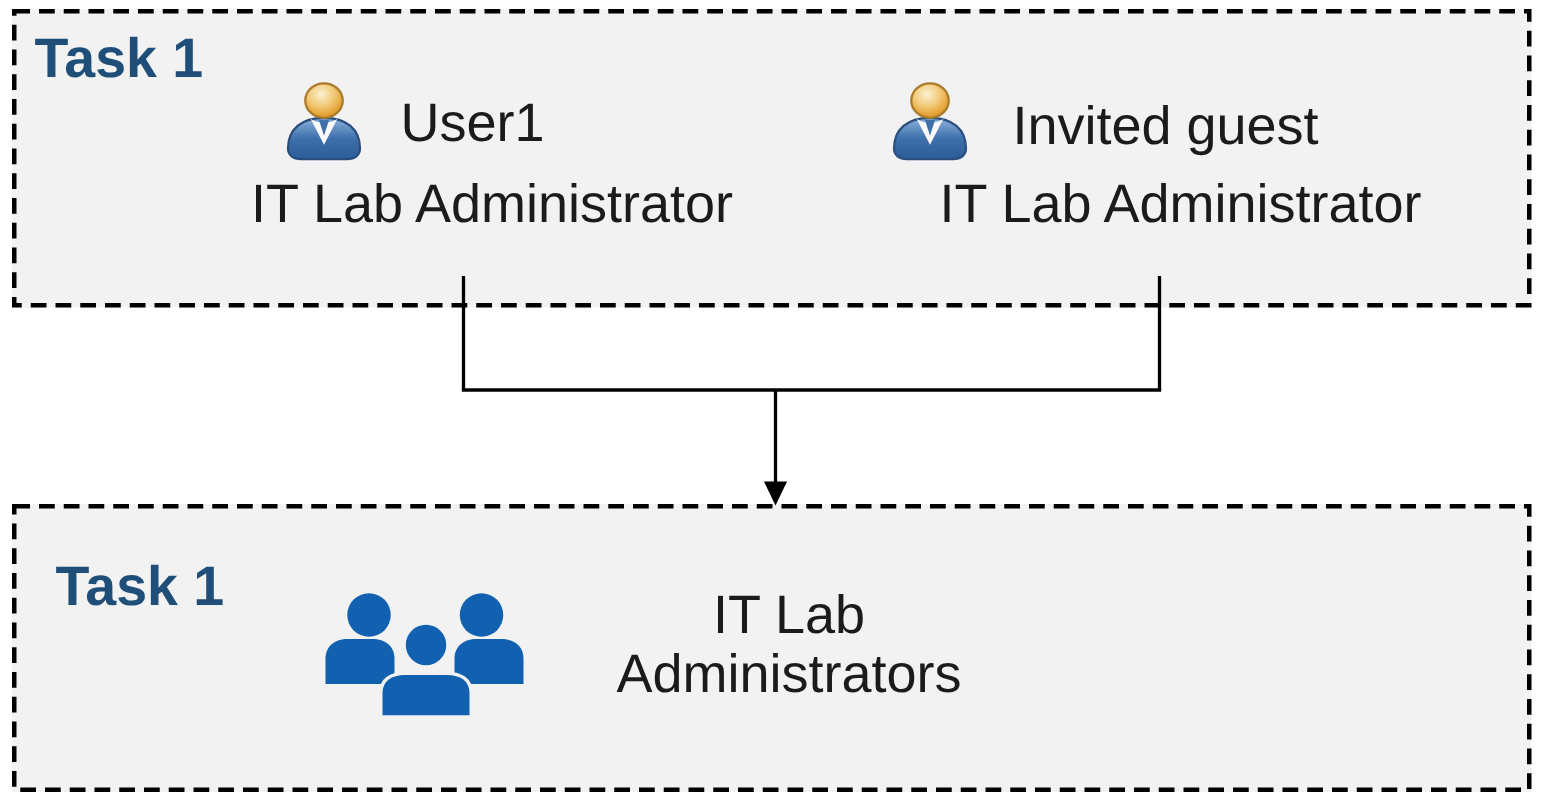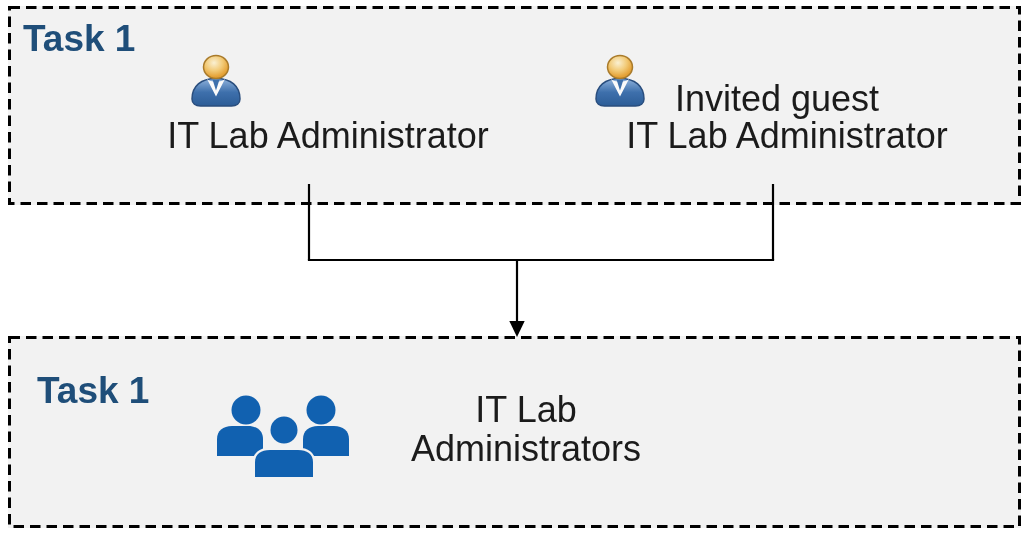--- a/index.html
+++ b/index.html
@@ -34,21 +34,21 @@
 
   .pname, .prole, .group-name {
     position: absolute;
     font-size: 36px;
     line-height: 40px;
     text-align: center;
     color: #1b1b1b;
   }
   .n1 { left: 215px; top: 62px;  width: 200px; }
   .r1 { left: 138px; top: 116px; width: 380px; }
-  .n2 { left: 627px; top: 79px;  width: 300px; }
+  .n2 { left: 627px; top: 64px;  width: 300px; }
   .r2 { left: 597px; top: 116px; width: 380px; }
 
   .group-icon { position: absolute; left: 216px; top: 395px; width: 134px; height: 82px; }
   .group-name { left: 376px; top: 390px; width: 300px; line-height: 39px; }
 
   .overlay {
     position: absolute;
     left: 0; top: 0;
     width: 1028px; height: 534px;
     pointer-events: none;
@@ -76,20 +76,21 @@
         <stop offset="0" stop-color="#8FB2DC"></stop>
         <stop offset="0.5" stop-color="#3E70AC"></stop>
         <stop offset="1" stop-color="#2C5C96"></stop>
       </linearGradient>
     </defs>
     <path d="M4,45 C4,32 13,24.5 28,24.5 C43,24.5 52,32 52,45 C52,49.5 48.5,52 43.5,52 L12.5,52 C7.5,52 4,49.5 4,45 Z" fill="url(#pBody)" stroke="#2A4E7E" stroke-width="1.5"></path>
     <path d="M19,25 L28,42.5 L37,25 C33.5,28.6 22.5,28.6 19,25 Z" fill="#FAFAFA"></path>
     <path d="M24.6,25.8 L31.4,25.8 L28,36.5 Z" fill="#3E70AC"></path>
     <ellipse cx="28" cy="13" rx="12.5" ry="11.5" fill="url(#pHead)" stroke="#A97B2B" stroke-width="1.5"></ellipse>
   </svg>
+  <div class="pname n1">User1</div>
   <div class="prole r1">IT Lab Administrator</div>
 
   <svg class="abs person-icon p2" viewBox="0 0 56 54" aria-hidden="true">
     <path d="M4,45 C4,32 13,24.5 28,24.5 C43,24.5 52,32 52,45 C52,49.5 48.5,52 43.5,52 L12.5,52 C7.5,52 4,49.5 4,45 Z" fill="url(#pBody)" stroke="#2A4E7E" stroke-width="1.5"></path>
     <path d="M19,25 L28,42.5 L37,25 C33.5,28.6 22.5,28.6 19,25 Z" fill="#FAFAFA"></path>
     <path d="M24.6,25.8 L31.4,25.8 L28,36.5 Z" fill="#3E70AC"></path>
     <ellipse cx="28" cy="13" rx="12.5" ry="11.5" fill="url(#pHead)" stroke="#A97B2B" stroke-width="1.5"></ellipse>
   </svg>
   <div class="pname n2">Invited guest</div>
   <div class="prole r2">IT Lab Administrator</div>

